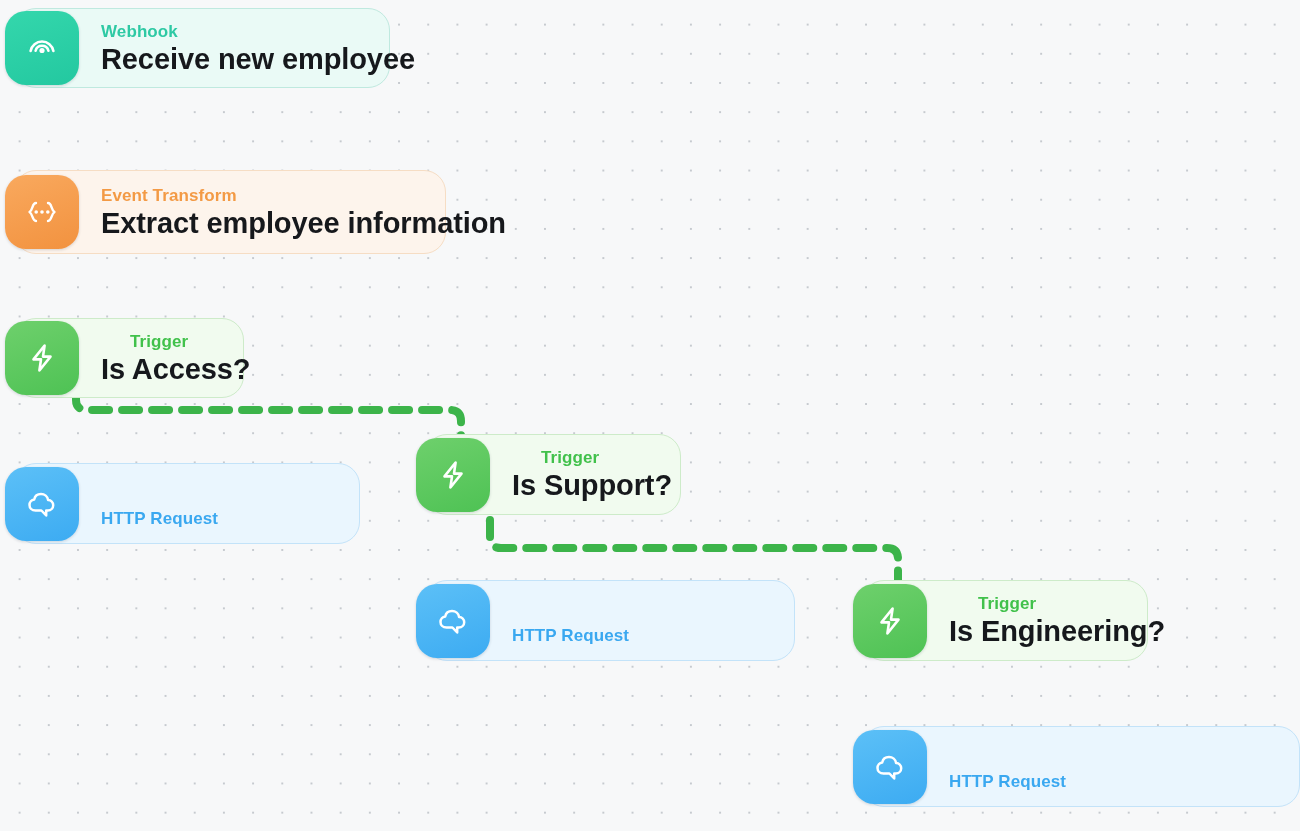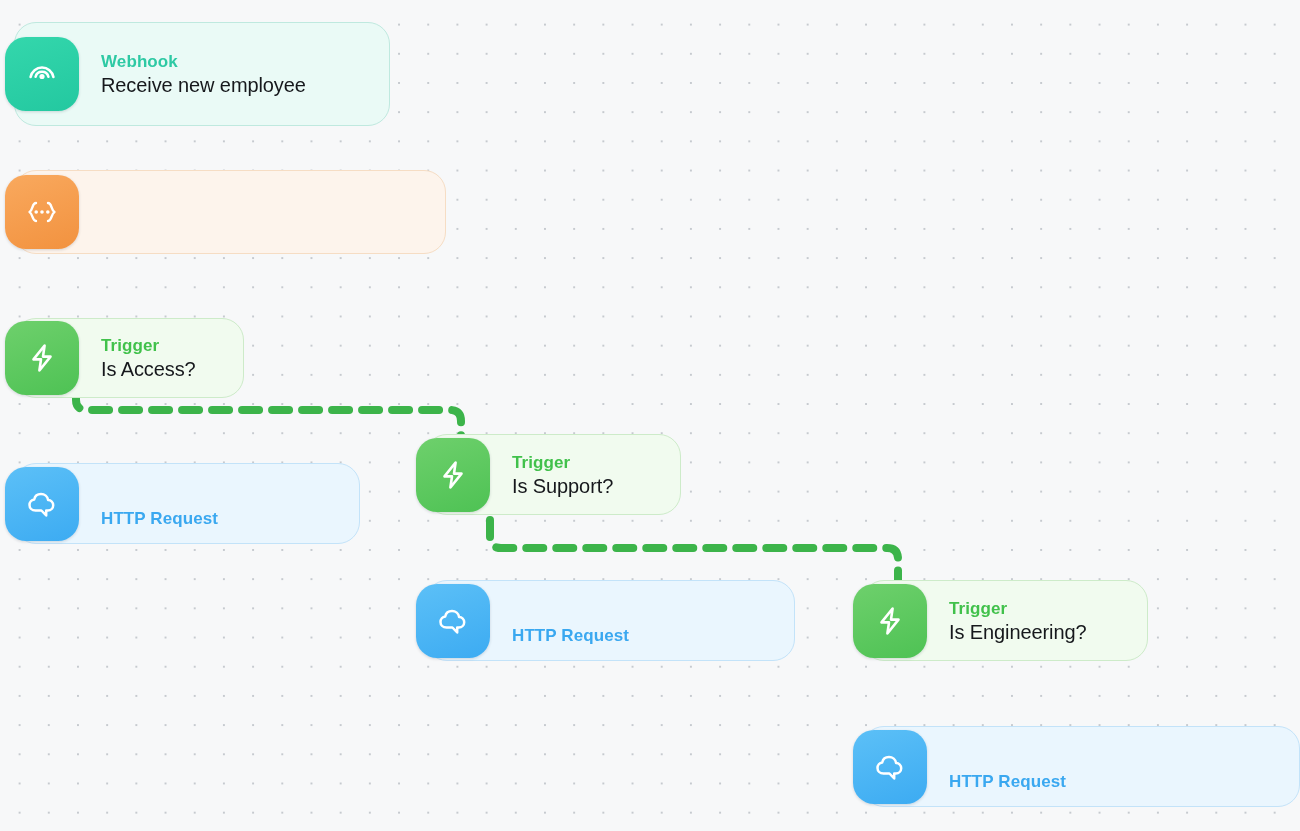--- a/index.html
+++ b/index.html
@@ -45,45 +45,46 @@
     line-height:1.0;
   }
   .node .kind{
     font-size:17px;
     font-weight:bold;
     letter-spacing:.1px;
     margin-bottom:5px;
     white-space:nowrap;
   }
   .node .label{
-    font-size:20px;
+    font-size:29px;
     color:#16181c;
     white-space:nowrap;
     letter-spacing:-.1px;
+    font-weight:bold;
   }
 
   
   .t-webhook{background:#eafaf6;border-color:#bfe9df;}
   .t-webhook .tile{background:linear-gradient(160deg,#34d7ac,#23c8a0);}
   .t-webhook .kind{color:#2ec9a4;}
 
   .t-transform{background:#fdf4ec;border-color:#f6ddc4;}
   .t-transform .tile{background:linear-gradient(160deg,#f9a95e,#f2923f);}
   .t-transform .kind{color:#f39a45;}
 
   .t-trigger{background:#f1fbef;border-color:#cdebc9;}
   .t-trigger .tile{background:linear-gradient(160deg,#6ed06c,#4ec254);}
-  .t-trigger .kind{color:#41c14b;}
+  .t-trigger .kind{color:#41c14b;margin-left:29px;}
 
   .t-http{background:#eaf6fe;border-color:#c3e3f9;}
   .t-http .tile{background:linear-gradient(160deg,#5cc0f7,#3cabf2);}
   .t-http .kind{color:#3aa8f0;margin-top:34px;}
 
   
-  #n-webhook    {left:14px;  top:22px;  width:376px; height:104px;align-items:center;}
+  #n-webhook    {left:14px;  top:8px;  width:376px; height:80px;align-items:center;}
   #n-transform  {left:14px;  top:170px; width:432px; height:84px;}
   #n-sales-trg  {left:14px;  top:318px; width:230px; height:80px;}
   #n-sales-http {left:14px;  top:463px; width:346px; height:81px;}
   #n-sup-trg    {left:425px; top:434px; width:256px; height:81px;}
   #n-sup-http   {left:425px; top:580px; width:370px; height:81px;}
   #n-eng-trg    {left:862px; top:580px; width:286px; height:81px;}
   #n-eng-http   {left:862px; top:726px; width:438px; height:81px;}
 </style>
 </head>
 <body>
@@ -146,20 +147,24 @@
   <div class="node t-transform" id="n-transform">
     <div class="tile">
       <svg width="42" height="42" viewBox="0 0 42 42" fill="none" stroke="#ffffff" stroke-width="2.4" stroke-linecap="round" stroke-linejoin="round">
         <path d="M15 12 C11 12 12 19 8.5 21 C12 23 11 30 15 30"></path>
         <path d="M27 12 C31 12 30 19 33.5 21 C30 23 31 30 27 30"></path>
         <circle cx="15.2" cy="21" r="1.8" fill="#ffffff" stroke="none"></circle>
         <circle cx="21" cy="21" r="1.8" fill="#ffffff" stroke="none"></circle>
         <circle cx="26.8" cy="21" r="1.8" fill="#ffffff" stroke="none"></circle>
       </svg>
     </div>
+    <div class="txt">
+      <span class="kind">Event Transform</span>
+      <span class="label">Extract employee information</span>
+    </div>
   </div>
 
   <div class="node t-trigger" id="n-sales-trg">
     <div class="tile">
       <svg width="40" height="40" viewBox="0 0 40 40" fill="none" stroke="#ffffff" stroke-width="2.6" stroke-linejoin="round" stroke-linecap="round">
         <path d="M22.6 7.5 L11.5 21.4 L19 21.4 L17.4 32.5 L28.5 18.6 L21 18.6 Z"></path>
       </svg>
     </div>
     <div class="txt">
       <span class="kind">Trigger</span>

